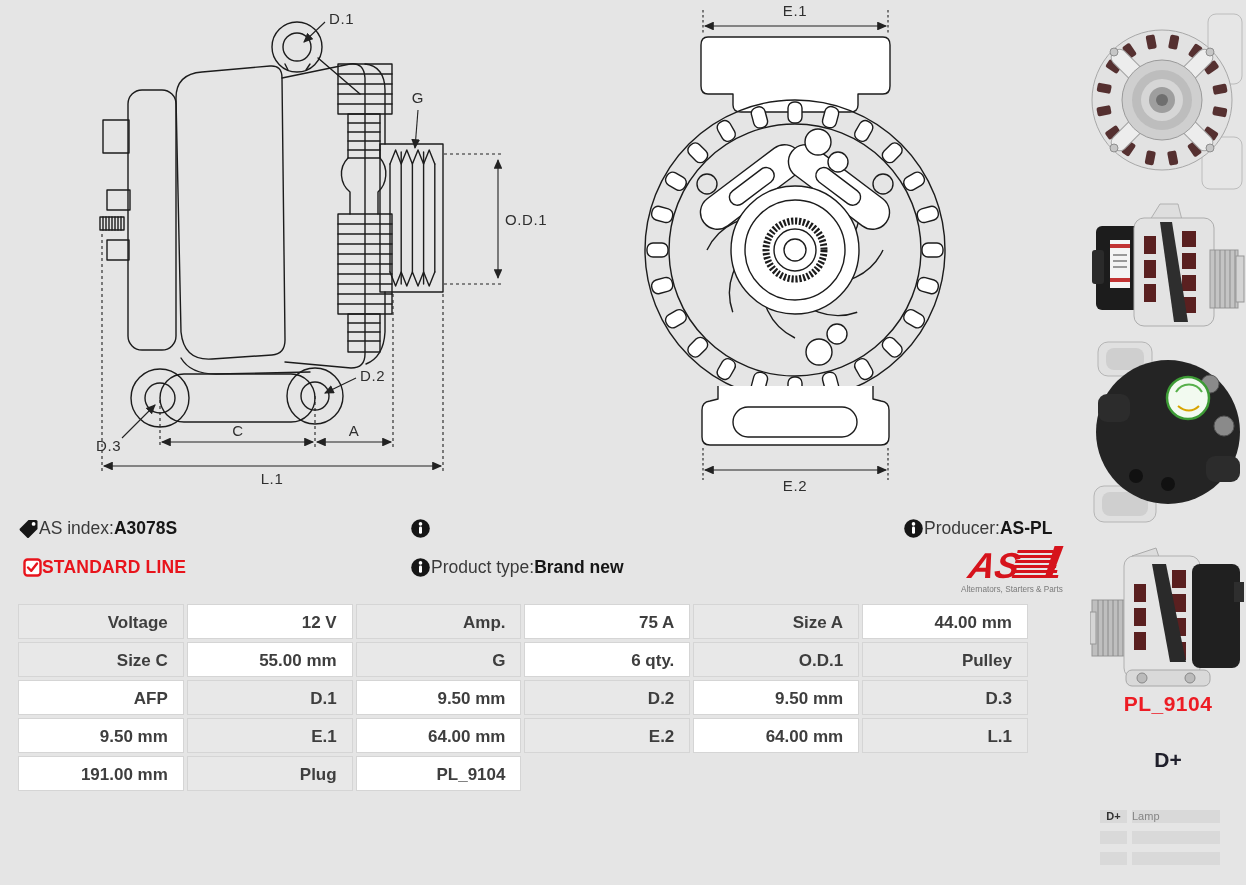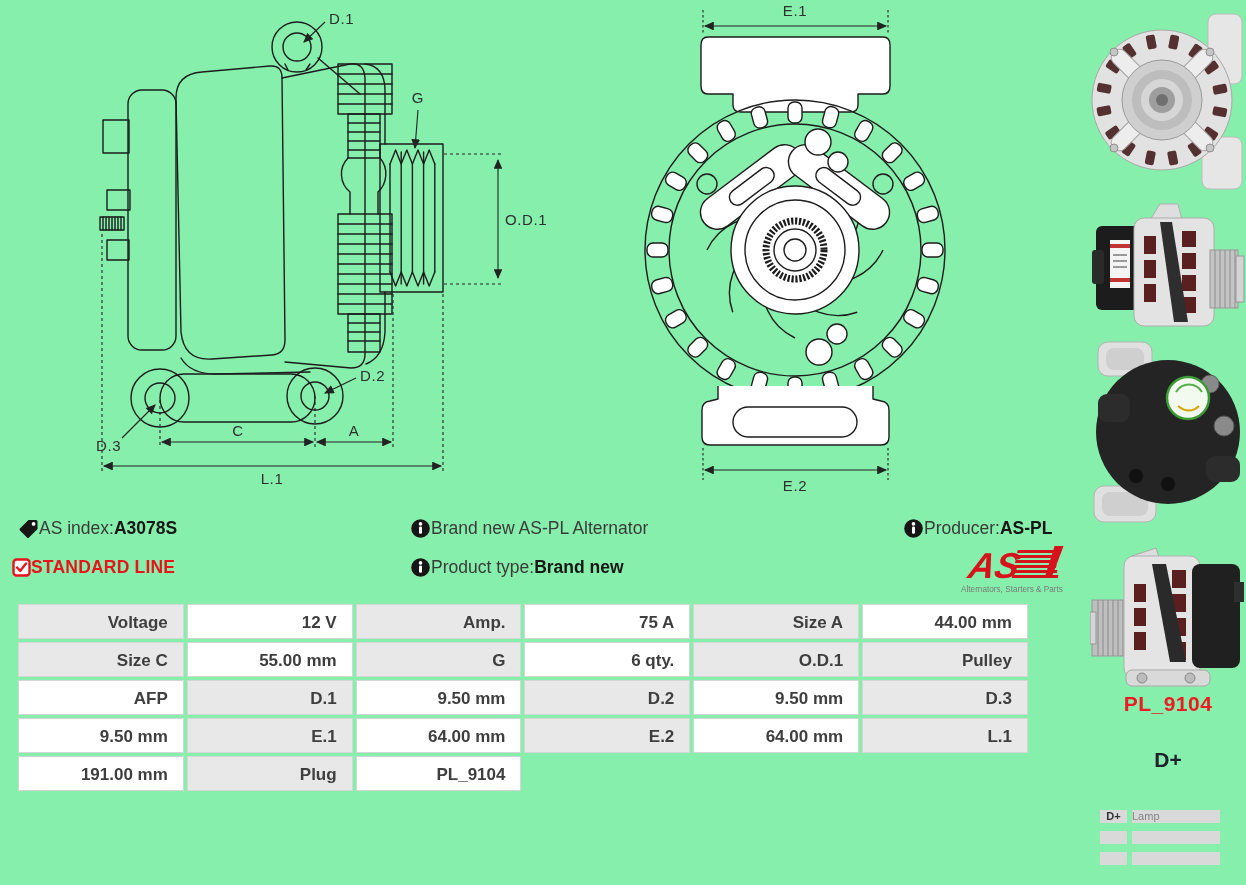--- a/index.html
+++ b/index.html
@@ -1,16 +1,16 @@
 <!DOCTYPE html>
 <html><head>
 <meta charset="utf-8">
 <style>
   html,body{margin:0;padding:0;background:#fff;}
-  .page{position:relative;width:1246px;height:885px;background:#86efac;overflow:hidden;
+  .page{position:relative;width:1246px;height:885px;background:#e5e5e5;overflow:hidden;
         font-family:"Liberation Sans",sans-serif;color:#3a3a3a;}
   .abs{position:absolute;}
 
   
   .diagram-side{left:88px;top:2px;width:465px;height:490px;}
   .diagram-front{left:640px;top:2px;width:315px;height:492px;}
   .dim-label{font-family:"Liberation Sans",sans-serif;font-size:15px;fill:#2f2f2f;letter-spacing:.6px;}
 
   
   .photo{left:1090px;width:156px;}
@@ -300,39 +300,38 @@
     <span class="icon">
       <svg width="21" height="21" viewBox="0 0 21 21">
           <path d="M10.5,2 L18,2 Q19.5,2 19.5,3.5 L19.5,11 L11,19.5 Q10,20.5 9,19.5 L2,12.5 Q1,11.5 2,10.5 Z" fill="#161616"></path>
           <circle cx="15.6" cy="5.9" r="1.9" fill="#fff"></circle>
         </svg>
     </span>
     <span>AS index:</span>
     <span class="b">A3078S</span>
   </div>
 
-  <div class="abs info-item" style="left:12px;top:557px">
+  <div class="abs info-item" style="left:23px;top:557px">
     <span class="icon">
       <svg width="19" height="19" viewBox="0 0 19 19">
           <rect x="1.5" y="1.5" width="16" height="16" rx="3" fill="#fff" stroke="#e8141c" stroke-width="2.4"></rect>
           <path d="M5,9.5 L8.3,12.8 L14,5.5" fill="none" stroke="#e8141c" stroke-width="2.4" stroke-linecap="round" stroke-linejoin="round"></path>
         </svg>
     </span>
     <span class="red-badge">STANDARD LINE</span>
   </div>
 
   <div class="abs info-item" style="left:410px;top:518px">
     <span class="icon">
       <svg width="21" height="21" viewBox="0 0 21 21">
           <circle cx="10.5" cy="10.5" r="9.3" fill="#161616"></circle>
           <circle cx="10.5" cy="5.9" r="1.8" fill="#fff"></circle>
           <rect x="9" y="8.6" width="3" height="7.2" rx="1.2" fill="#fff"></rect>
         </svg>
     </span>
-    <span>Brand new AS-PL Alternator</span>
   </div>
 
   <div class="abs info-item" style="left:410px;top:557px">
     <span class="icon">
       <svg width="21" height="21" viewBox="0 0 21 21">
           <circle cx="10.5" cy="10.5" r="9.3" fill="#161616"></circle>
           <circle cx="10.5" cy="5.9" r="1.8" fill="#fff"></circle>
           <rect x="9" y="8.6" width="3" height="7.2" rx="1.2" fill="#fff"></rect>
         </svg>
     </span>

